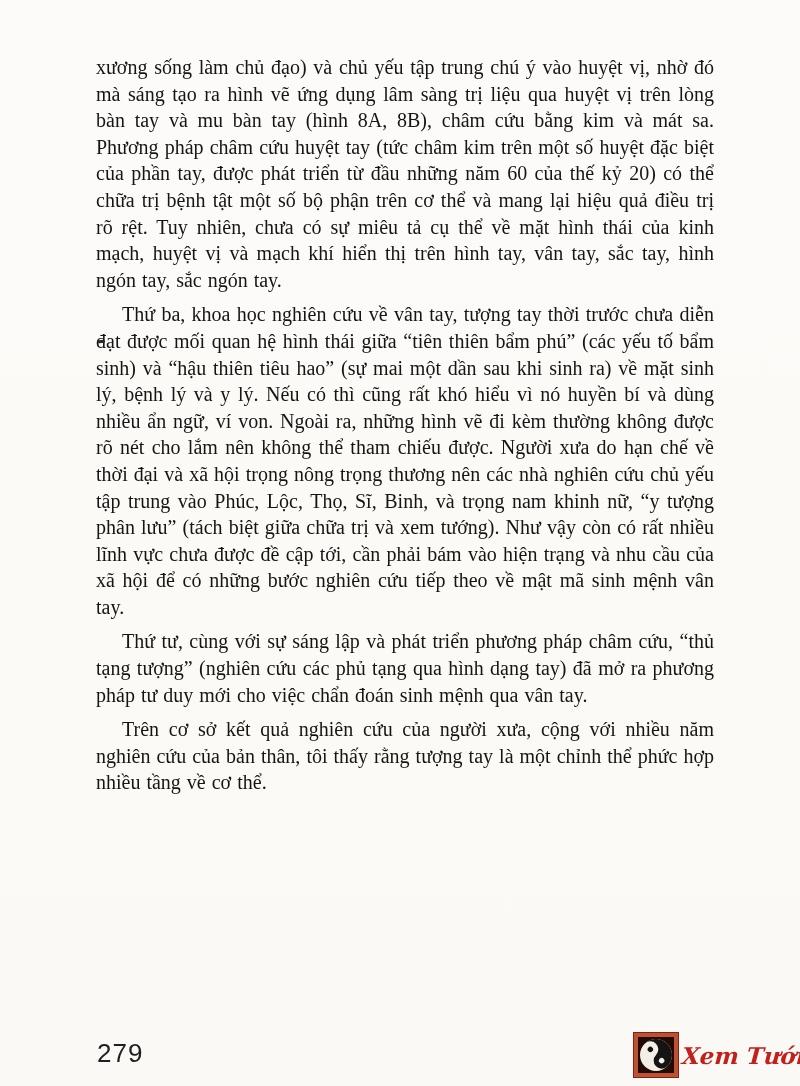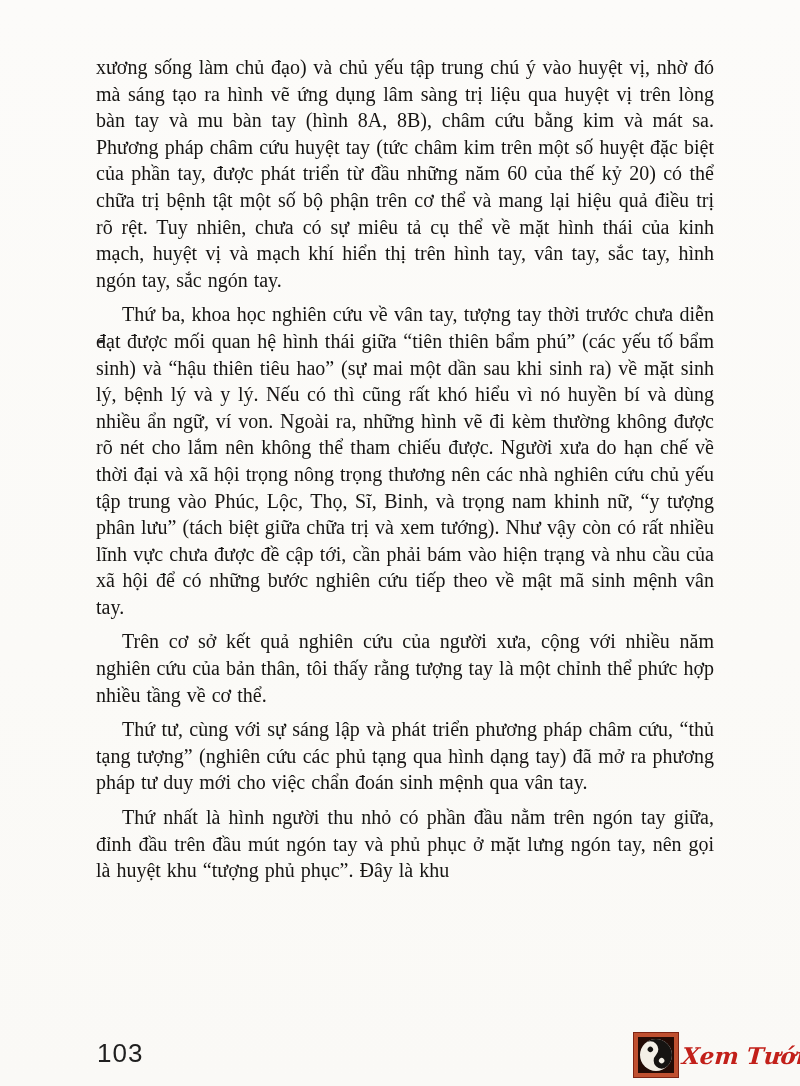--- a/index.html
+++ b/index.html
@@ -86,28 +86,27 @@
 </style>
 </head>
 <body>
 
 <div class="page">
 
   <div class="text-block">
 
   <p class="para">xương sống làm chủ đạo) và chủ yếu tập trung chú ý vào huyệt vị, nhờ đó mà sáng tạo ra hình vẽ ứng dụng lâm sàng trị liệu qua huyệt vị trên lòng bàn tay và mu bàn tay (hình 8A, 8B), châm cứu bằng kim và mát sa. Phương pháp châm cứu huyệt tay (tức châm kim trên một số huyệt đặc biệt của phần tay, được phát triển từ đầu những năm 60 của thế kỷ 20) có thể chữa trị bệnh tật một số bộ phận trên cơ thể và mang lại hiệu quả điều trị rõ rệt. Tuy nhiên, chưa có sự miêu tả cụ thể về mặt hình thái của kinh mạch, huyệt vị và mạch khí hiển thị trên hình tay, vân tay, sắc tay, hình ngón tay, sắc ngón tay.</p>
       <p class="para indent">Thứ ba, khoa học nghiên cứu về vân tay, tượng tay thời trước chưa diễn đạt được mối quan hệ hình thái giữa “tiên thiên bẩm phú” (các yếu tố bẩm sinh) và “hậu thiên tiêu hao” (sự mai một dần sau khi sinh ra) về mặt sinh lý, bệnh lý và y lý. Nếu có thì cũng rất khó hiểu vì nó huyền bí và dùng nhiều ẩn ngữ, ví von. Ngoài ra, những hình vẽ đi kèm thường không được rõ nét cho lắm nên không thể tham chiếu được. Người xưa do hạn chế về thời đại và xã hội trọng nông trọng thương nên các nhà nghiên cứu chủ yếu tập trung vào Phúc, Lộc, Thọ, Sĩ, Binh, và trọng nam khinh nữ, “y tượng phân lưu” (tách biệt giữa chữa trị và xem tướng). Như vậy còn có rất nhiều lĩnh vực chưa được đề cập tới, cần phải bám vào hiện trạng và nhu cầu của xã hội để có những bước nghiên cứu tiếp theo về mật mã sinh mệnh vân tay.</p>
+      <p class="para indent">Thứ tư, cùng với sự sáng lập và phát triển phương pháp châm cứu, “thủ tạng tượng” (nghiên cứu các phủ tạng qua hình dạng tay) đã mở ra phương pháp tư duy mới cho việc chẩn đoán sinh mệnh qua vân tay.</p>
       <p class="para indent">Trên cơ sở kết quả nghiên cứu của người xưa, cộng với nhiều năm nghiên cứu của bản thân, tôi thấy rằng tượng tay là một chỉnh thể phức hợp nhiều tầng về cơ thể.</p>
-      <p class="para indent">Thứ tư, cùng với sự sáng lập và phát triển phương pháp châm cứu, “thủ tạng tượng” (nghiên cứu các phủ tạng qua hình dạng tay) đã mở ra phương pháp tư duy mới cho việc chẩn đoán sinh mệnh qua vân tay.</p>
-      <p class="para indent">Thứ nhất là hình người thu nhỏ có phần đầu nằm trên ngón tay giữa, đỉnh đầu trên đầu mút ngón tay và phủ phục ở mặt lưng ngón tay, nên gọi là huyệt khu “tượng phủ phục”. Đây là khu</p>
     </div>
 
   <span class="artifact-dash"></span>
 
-  <span class="page-number">103</span>
+  <span class="page-number">279</span>
 
   <div class="watermark">
     <span class="wm-logo">
       <svg viewBox="0 0 100 100" width="34" height="34" aria-hidden="true">
         <g transform="rotate(-45 50 50)">
           <circle cx="50" cy="50" r="47" fill="#f3efe6"></circle>
           <path d="M50,3 A47,47 0 0 1 50,97 A23.5,23.5 0 0 1 50,50 A23.5,23.5 0 0 0 50,3 Z" fill="#161412"></path>
           <circle cx="50" cy="26.5" r="8" fill="#161412"></circle>
           <circle cx="50" cy="73.5" r="8" fill="#f3efe6"></circle>
         </g>

